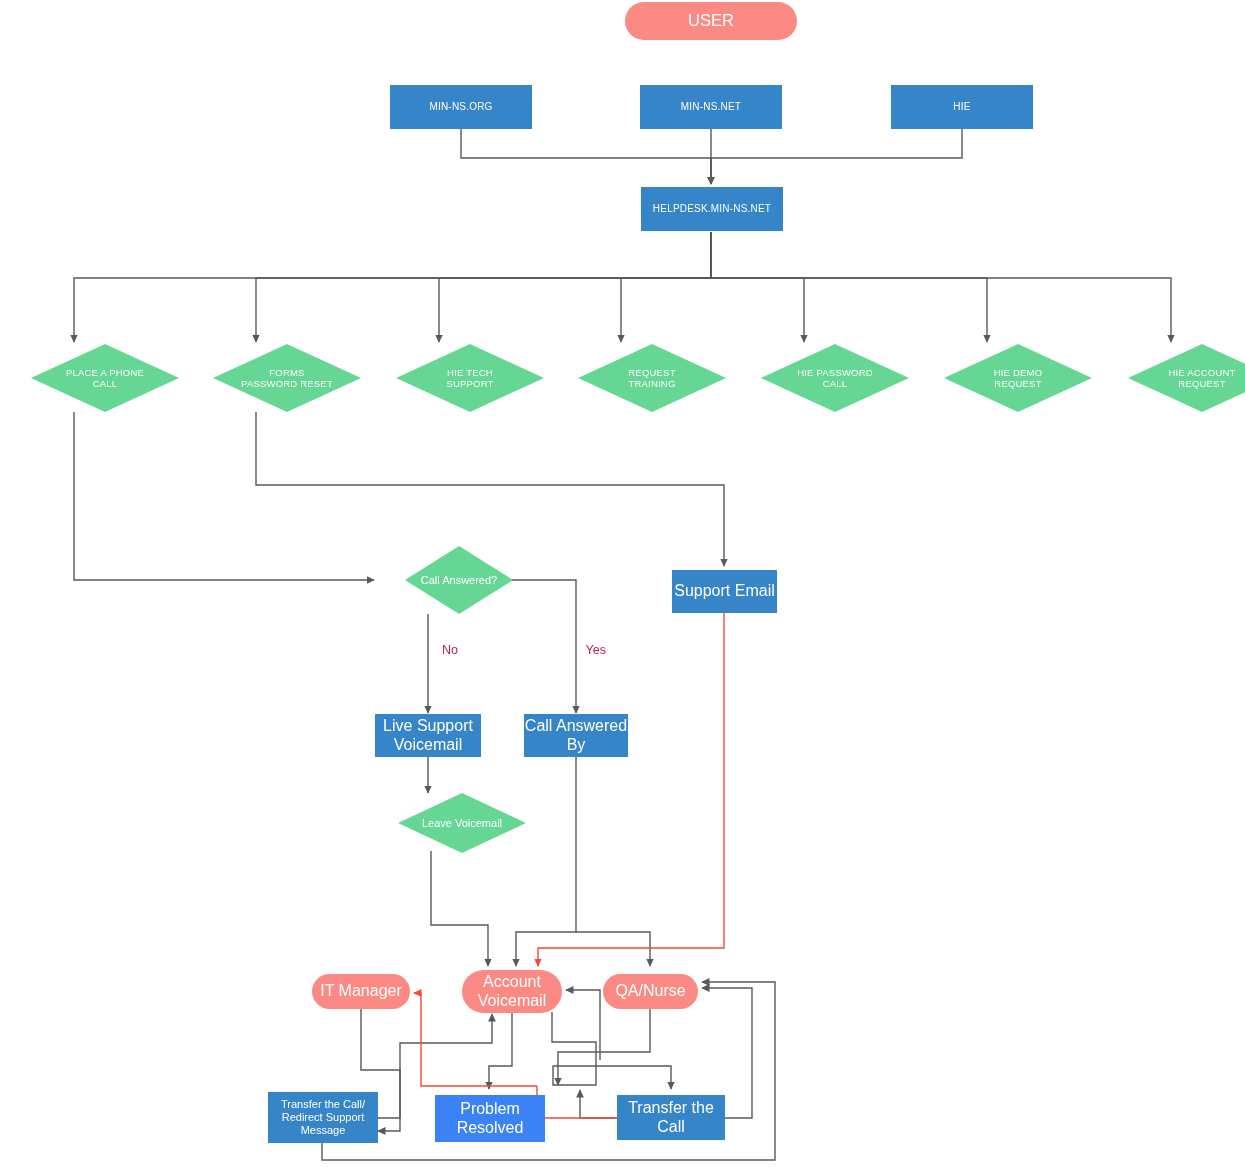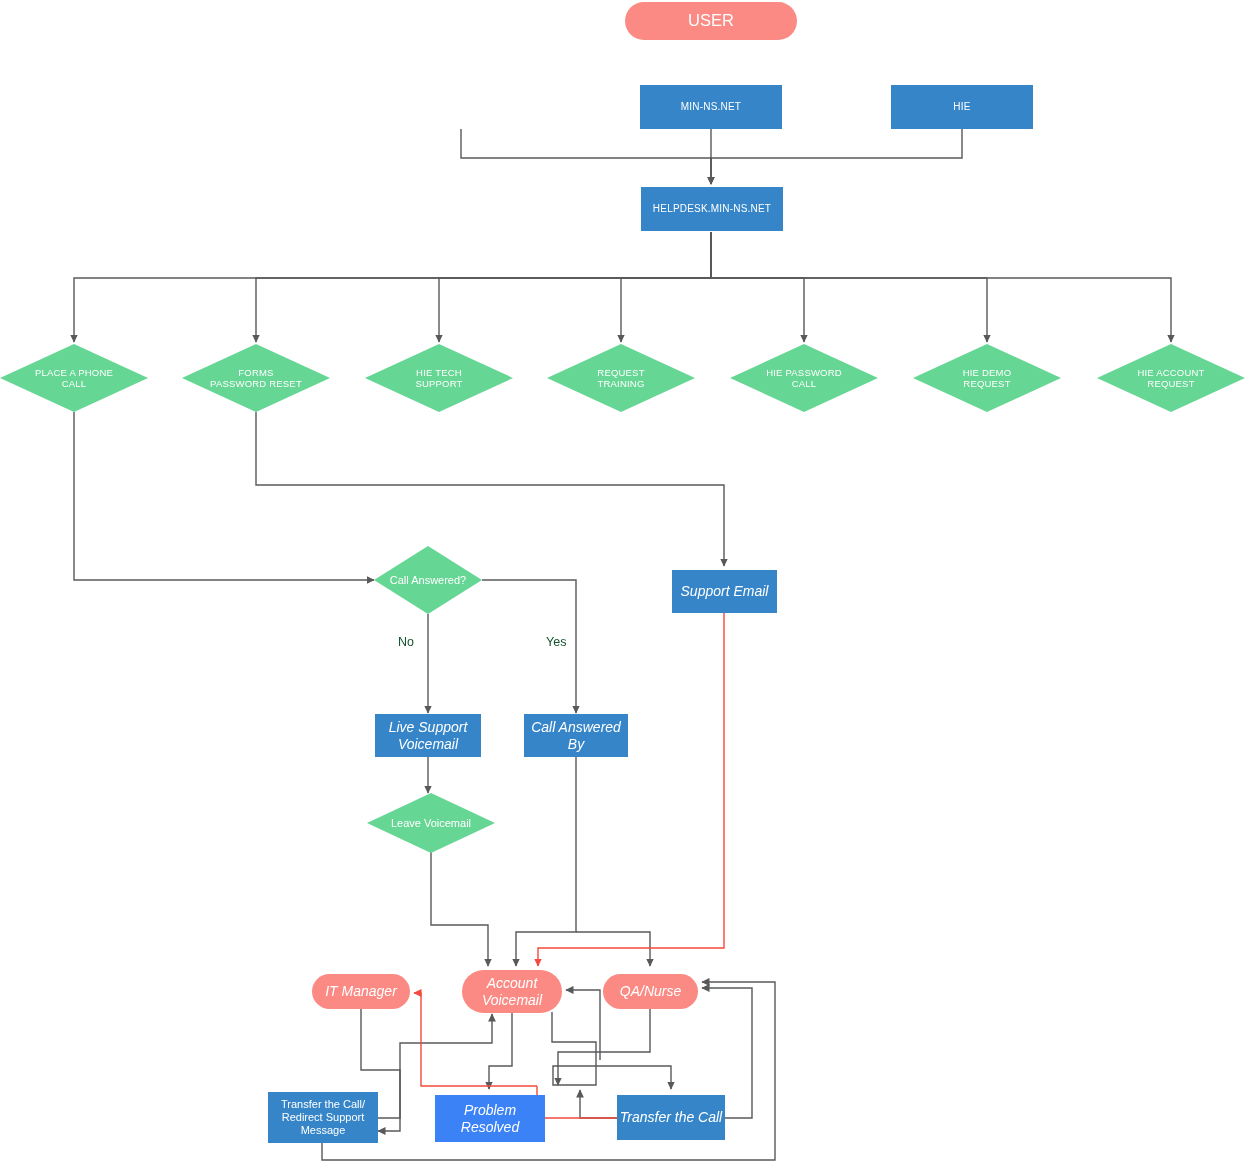--- a/index.html
+++ b/index.html
@@ -3,28 +3,28 @@
 <meta charset="utf-8">
 <style>
   html,body{margin:0;padding:0;background:#ffffff;}
   body{width:1245px;height:1167px;font-family:"Liberation Sans",sans-serif;overflow:hidden;}
   #canvas{position:relative;width:1245px;height:1167px;background:#fff;}
   svg#wires{position:absolute;left:0;top:0;width:1245px;height:1167px;}
   .node{position:absolute;display:flex;align-items:center;justify-content:center;text-align:center;color:#ffffff;box-sizing:border-box;line-height:1.18;}
   .rect{background:#3585c8;}
   .pill{background:#fb8a84;border-radius:999px;}
   .yellow{background:#3b82f6;}
-  .dia-wrap{position:absolute;}
+  .dia-wrap{position:absolute;margin-left:31px;}
   .dia-shape{position:absolute;left:0;top:0;width:100%;height:100%;}
   .dia-label{position:absolute;left:0;top:0;width:100%;height:100%;display:flex;align-items:center;justify-content:center;text-align:center;color:#fff;line-height:1.18;}
-  .edge-label{position:absolute;color:#14532d;font-size:12.5px;text-align:left;}
+  .edge-label{position:absolute;color:#be185d;font-size:12.5px;text-align:right;margin-top:8px;}
   .t9{font-size:9.5px;letter-spacing:.2px;}
   .t10{font-size:10px;letter-spacing:.2px;}
   .t11{font-size:11px;}
-  .t12{font-size:14px;font-style:italic;}
+  .t12{font-size:16px;}
   .t16{font-size:16.5px;}
 </style>
 </head>
 <body>
 
 <div id="canvas">
 
   <svg id="wires" viewBox="0 0 1245 1167">
     <defs>
       <marker id="ah" markerWidth="9" markerHeight="9" refX="7.5" refY="4.5" orient="auto" markerUnits="userSpaceOnUse">
@@ -90,20 +90,23 @@
     </g>
     <g fill="none" stroke="#f4493c" stroke-width="1.4" marker-end="url(#ahr)">
       <path d="M421,1045 L421,993 L414,993"></path>
     </g>
   </svg>
 
   <div class="node pill t16" style="left:625px;top:2px;width:172px;height:38px;">
     <span>USER</span>
   </div>
 
+  <div class="node rect t10" style="left:390px;top:85px;width:142px;height:44px;">
+    <span>MIN-NS.ORG</span>
+  </div>
 
   <div class="node rect t10" style="left:640px;top:85px;width:142px;height:44px;">
     <span>MIN-NS.NET</span>
   </div>
 
   <div class="node rect t10" style="left:641px;top:187px;width:142px;height:44px;">
     <span>HELPDESK.MIN-NS.NET</span>
   </div>
 
   <div class="node rect t10" style="left:891px;top:85px;width:142px;height:44px;">

